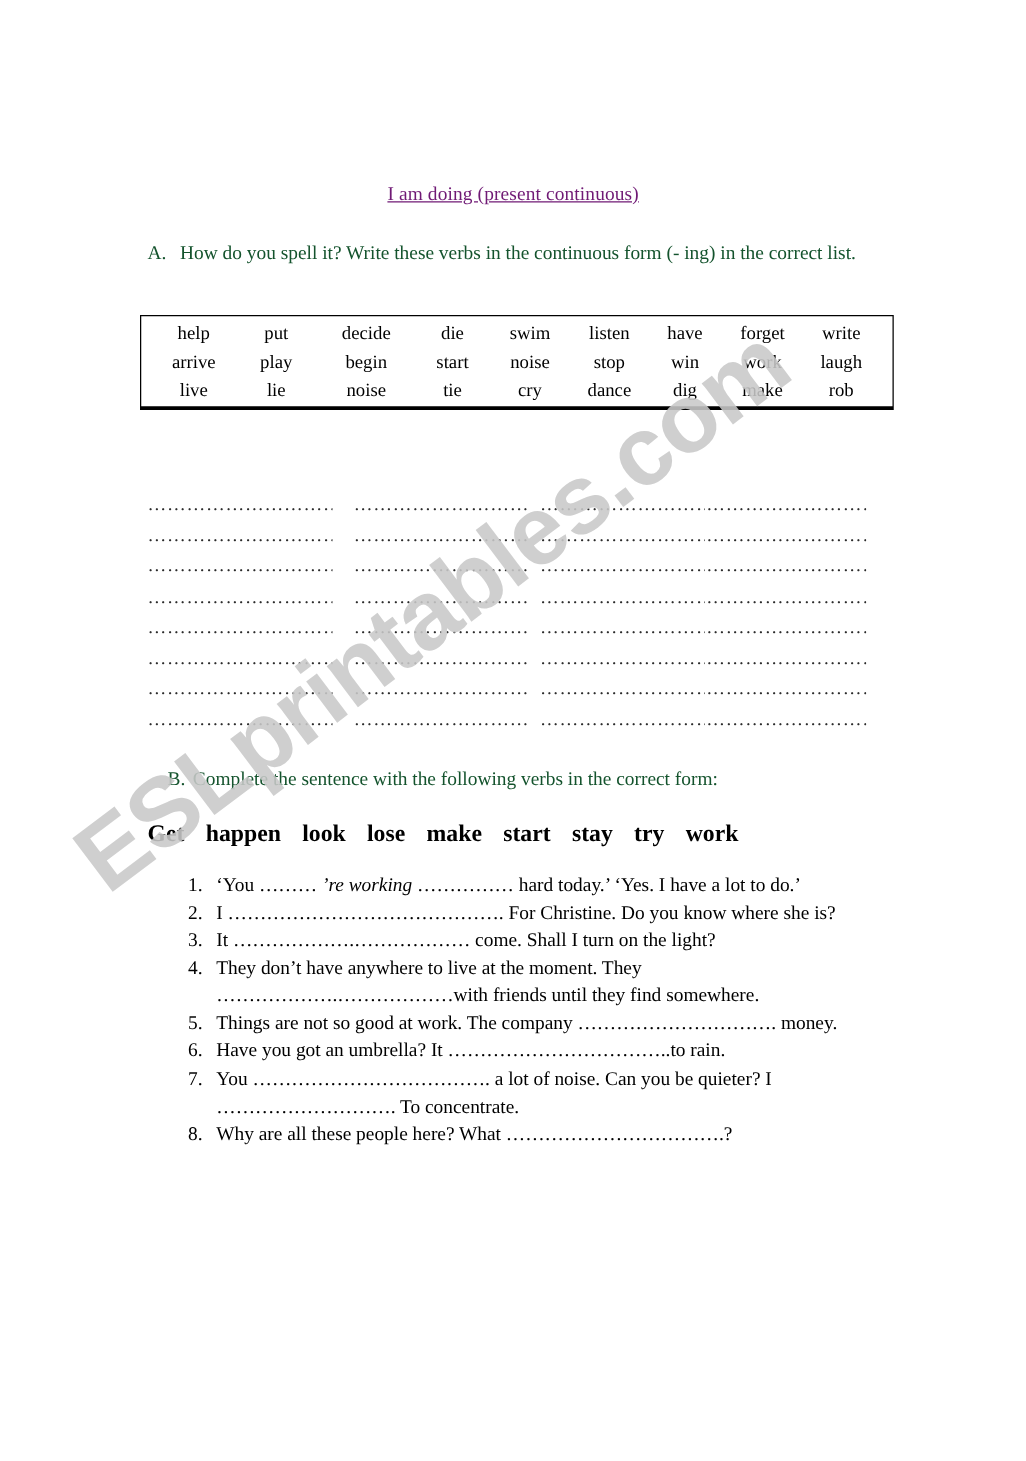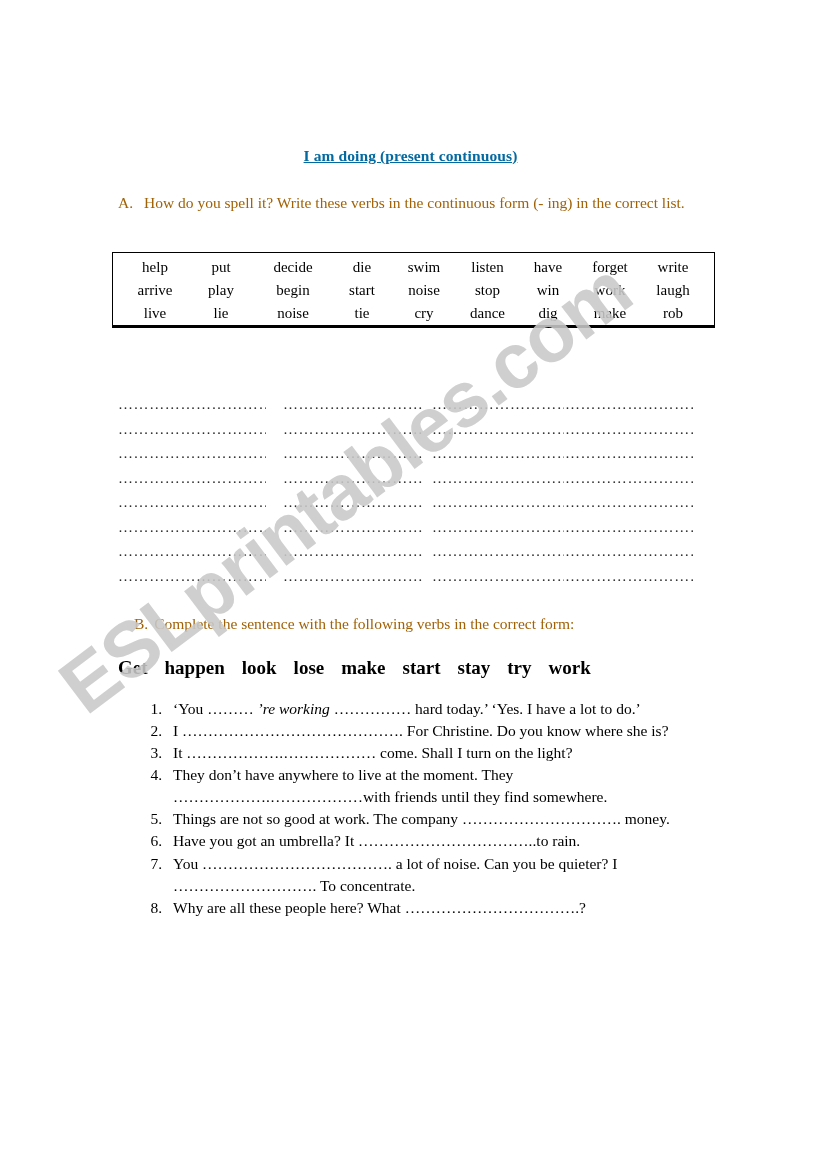--- a/index.html
+++ b/index.html
@@ -54,32 +54,32 @@
     inset: 0;
     z-index: 2;
   }
 
   .title {
     position: absolute;
     left: 0;
     top: 147px;
     width: 821px;
     text-align: center;
-    font-weight: bold;
+    font-weight: normal;
     font-size: 15.5px;
     letter-spacing: 0.1px;
-    color: #0369a1;
+    color: #701a75;
   }
   .title span.u {
     text-decoration: underline;
   }
 
   .instr {
     position: absolute;
-    color: #a16207;
+    color: #14532d;
     font-size: 15.5px;
     line-height: 1.42;
     font-weight: 500;
   }
   #instr-a {
     left: 118px;
     top: 192px;
     width: 585px;
   }
   #instr-a .letter { margin-right: 11px; }

